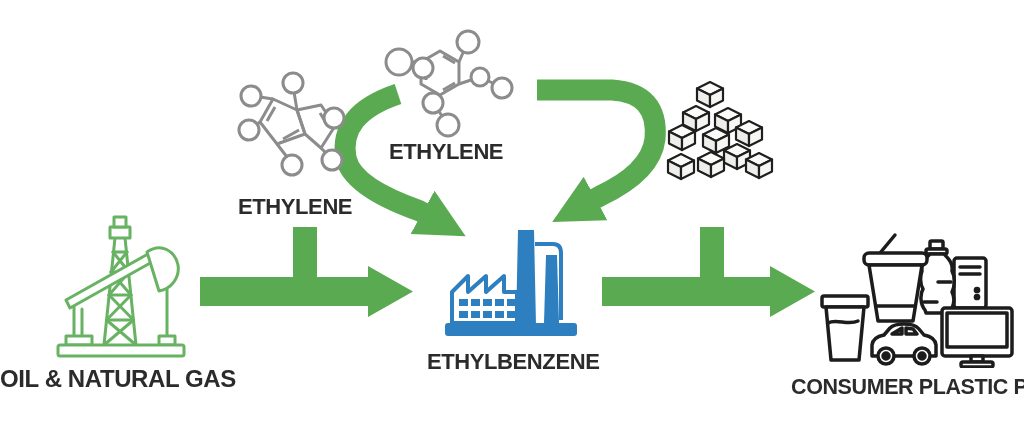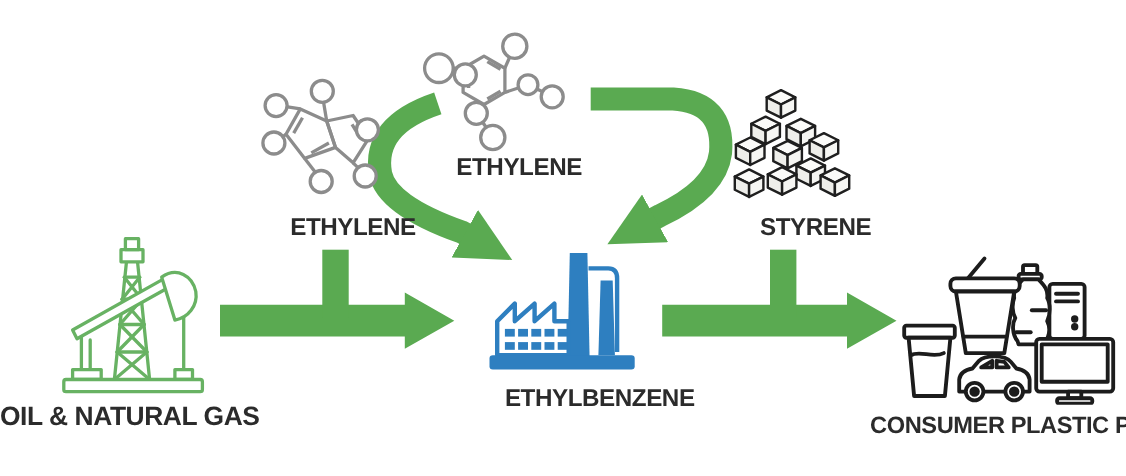--- a/index.html
+++ b/index.html
@@ -7,29 +7,29 @@
   #canvas{
     position:relative;width:1024px;height:433px;background:#ffffff;
     overflow:hidden;
   }
   .abs{position:absolute;}
   .node-label{
     position:absolute;
     font-weight:700;
     color:#2b2b2b;
     letter-spacing:-0.4px;
-    text-align:right;
+    text-align:left;
     white-space:nowrap;
     line-height:1.1;
   }
   #lbl-oil{left:0px;top:366px;width:206px;font-size:24px;}
   #lbl-benzene{left:238px;top:195px;width:140px;font-size:22px;}
   #lbl-ethylene{left:389px;top:140px;width:140px;font-size:22px;}
   #lbl-styrene{left:652px;top:195px;width:140px;font-size:22px;}
-  #lbl-ethylbenzene{left:427px;top:350px;width:160px;font-size:22px;margin-left:32px;}
+  #lbl-ethylbenzene{left:427px;top:350px;width:160px;font-size:22px;}
   #lbl-products{left:791px;top:376px;font-size:21.5px;text-align:left;}
   svg{display:block;}
 </style>
 </head>
 <body>
 
 <div id="canvas">
 
   <svg class="abs" style="left:0;top:0" width="1024" height="433" viewBox="0 0 1024 433">
     <defs>
@@ -216,17 +216,16 @@
       <circle cx="70" cy="130" r="8"></circle>
       <circle cx="70" cy="130" r="3" fill="#1c1c1c"></circle>
       <circle cx="106" cy="130" r="8"></circle>
       <circle cx="106" cy="130" r="3" fill="#1c1c1c"></circle>
     </g>
   </svg>
 
   <span id="lbl-oil" class="node-label">OIL &amp; NATURAL GAS</span>
   <span id="lbl-benzene" class="node-label">ETHYLENE</span>
   <span id="lbl-ethylene" class="node-label">ETHYLENE</span>
-  <span id="lbl-styrene" class="node-label">STYRENE</span>
   <span id="lbl-ethylbenzene" class="node-label">ETHYLBENZENE</span>
   <span id="lbl-products" class="node-label">CONSUMER PLASTIC PRODUCTS</span>
 
 </div>
 
 </body></html>

